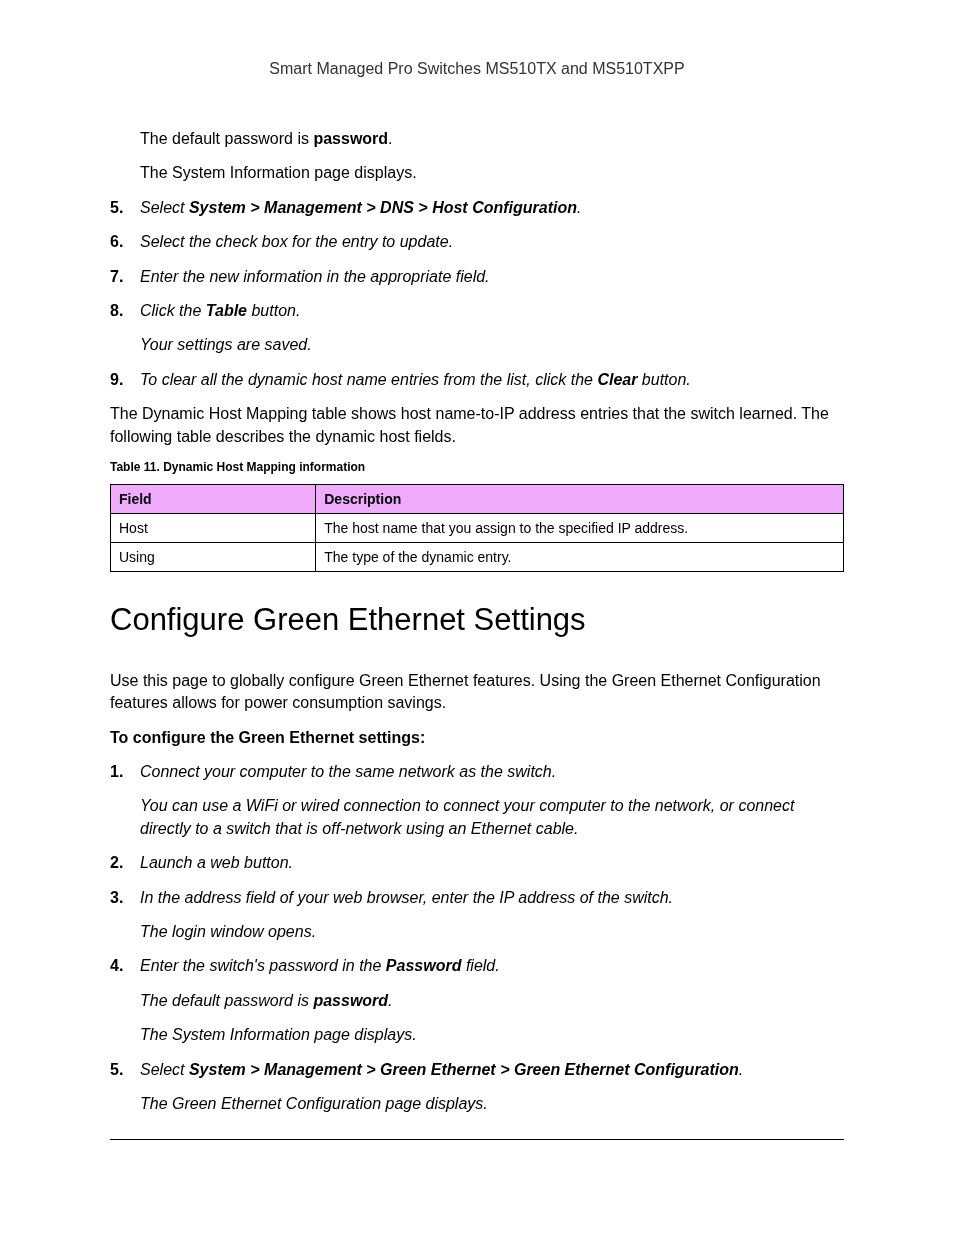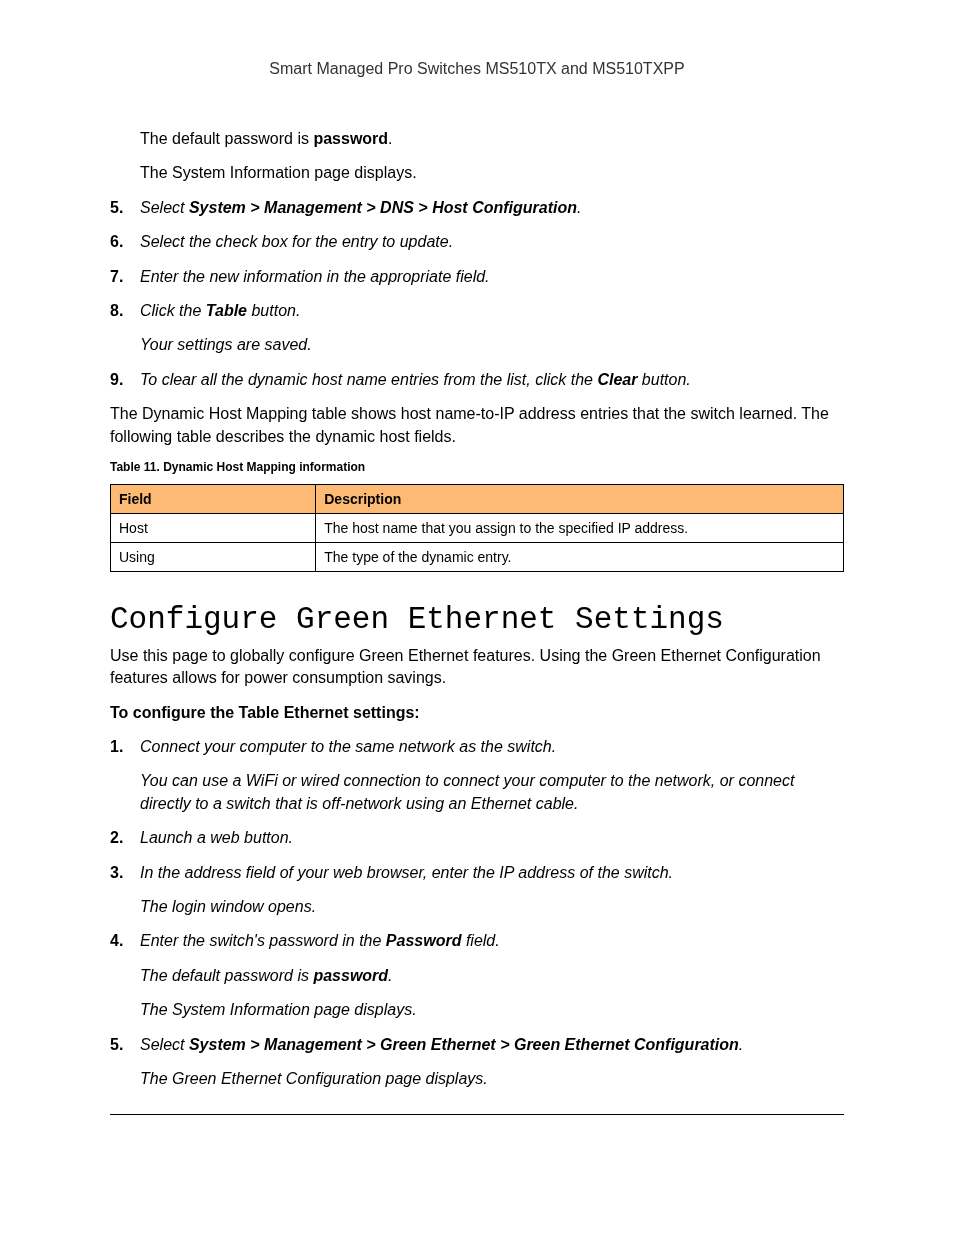--- a/index.html
+++ b/index.html
@@ -62,28 +62,28 @@
     }
     table.info th, table.info td {
       border: 1px solid #000;
       padding: 6px 8px;
       text-align: left;
       font-size: 14px;
       vertical-align: top;
     }
     table.info th {
       font-weight: bold;
-      background: #fdba74;
+      background: #f0abfc;
     }
     h2.section {
-      font-family: Liberation Mono, monospace;
+      font-family: Liberation Sans, sans-serif;
       font-weight: 300;
       font-size: 31px;
       margin-top: 24px;
-      margin-bottom: 8px;
+      margin-bottom: 32px;
       color: #000;
     }
     .link {
       text-decoration: underline;
       font-family: "Segoe UI Light", "Helvetica Neue", Arial, sans-serif;
       font-weight: 300;
     }
     .footer-rule {
       border-top: 1px solid #000;
       margin-top: 24px;
@@ -152,21 +152,21 @@
     <td>Using</td>
     <td>The type of the dynamic entry.</td>
   </tr>
 </tbody>
   </table>
 
 <h2 class="section">Configure Green Ethernet Settings</h2>
 
 <p class="para">Use this page to globally configure Green Ethernet features. Using the Green Ethernet Configuration features allows for power consumption savings.</p>
 
-<p class="para bold">To configure the Table Ethernet settings:</p>
+<p class="para bold">To configure the Green Ethernet settings:</p>
 
 <div class="ol-item">
   <div class="ol-num">1.</div>
   <div class="ol-body">
     <span>Connect your computer to the same network as the switch.</span>
     <div class="ol-sub">You can use a WiFi or wired connection to connect your computer to the network, or connect directly to a switch that is off-network using an Ethernet cable.</div>
   </div>
 </div>
 
 <div class="ol-item">

